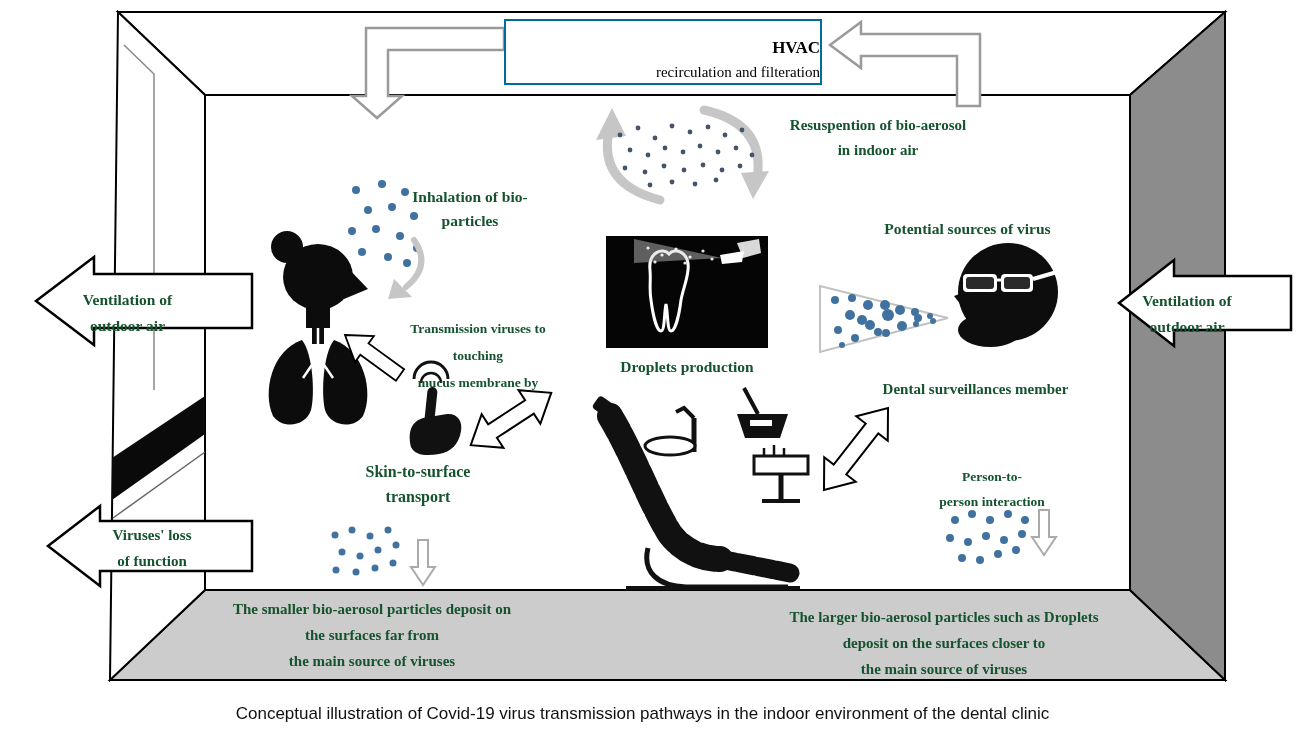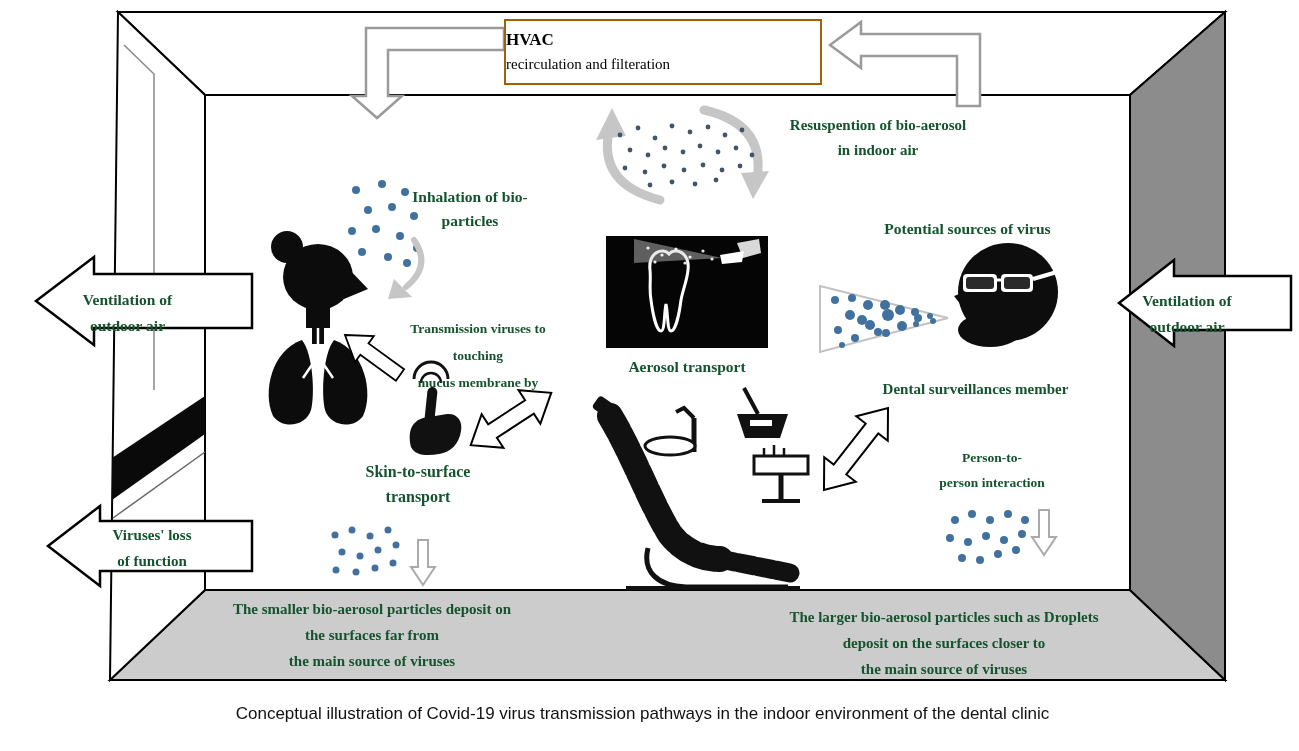--- a/index.html
+++ b/index.html
@@ -2,21 +2,21 @@
 <html style="--aerosol-dot: #41729f; --resuspension-dot: #44546a; --right-wall: #8c8c8c; --floor: #cccccc; --arrow-outline: #9a9a9a; --text: #000000;"><head>
 <meta charset="utf-8">
 <style>
   * { margin:0; padding:0; box-sizing:border-box; }
   html,body { background:#ffffff; }
   body { font-family:"Liberation Serif", serif; }
   .canvas { position:relative; width:1299px; height:751px; background:#ffffff; overflow:hidden; }
   .layer { position:absolute; left:0; top:0; }
   .label { position:absolute; text-align:center; font-weight:bold; color:#14532d; }
   .label .ln { display:block; }
-  .hvac-box { position:absolute; background:#fff; border:2px solid #a16207; text-align:left; padding-top:7px; }
+  .hvac-box { position:absolute; background:#fff; border:2px solid #0369a1; text-align:right; padding-top:15px; }
   .hvac-title { font-weight:bold; font-size:17px; line-height:24px; }
   .hvac-sub { font-weight:normal; font-size:15px; line-height:24px; }
   .caption { position:absolute; left:0; top:704px; width:1285px; text-align:center;
              font-family:"Liberation Sans", sans-serif; font-size:17px; color:#111; }
   .dot   { fill: var(--aerosol-dot, #41729f); }
   .dot-dark { fill: var(--resuspension-dot, #44546a); }
   .wall-right { fill: var(--right-wall, #8c8c8c); }
   .floor { fill: var(--floor, #cccccc); }
 </style>
 </head>
@@ -277,42 +277,42 @@
     <span class="ln">outdoor air</span>
   </div>
 
   <div class="label" style="left:388px;top:315px;width:180px;font-size:13.5px;line-height:27px;">
     <span class="ln">Transmission viruses to</span>
     <span class="ln">touching</span>
     <span class="ln">mucus membrane by</span>
   </div>
 
   <div class="label" style="left:598px;top:358px;width:178px;font-size:15.5px;">
-    <span class="ln">Aerosol transport</span>
+    <span class="ln">Droplets production</span>
   </div>
 
   <div class="label" style="left:850px;top:220px;width:235px;font-size:15.5px;">
     <span class="ln">Potential sources of virus</span>
   </div>
 
   <div class="label" style="left:1117px;top:288px;width:140px;font-size:15.5px;line-height:26px;">
     <span class="ln">Ventilation of</span>
     <span class="ln">outdoor air</span>
   </div>
 
   <div class="label" style="left:343px;top:459px;width:150px;font-size:16px;line-height:25px;">
     <span class="ln">Skin-to-surface</span>
     <span class="ln">transport</span>
   </div>
 
   <div class="label" style="left:848px;top:381px;width:255px;font-size:15px;">
     <span class="ln">Dental surveillances member</span>
   </div>
 
-  <div class="label" style="left:917px;top:445px;width:150px;font-size:13.5px;line-height:25px;">
+  <div class="label" style="left:917px;top:464px;width:150px;font-size:13.5px;line-height:25px;">
     <span class="ln">Person-to-</span>
     <span class="ln">person interaction</span>
   </div>
 
   <div class="label" style="left:72px;top:522px;width:160px;font-size:15px;line-height:26px;">
     <span class="ln">Viruses' loss</span>
     <span class="ln">of function</span>
   </div>
 
   <div class="label" style="left:190px;top:596px;width:364px;font-size:15px;line-height:26px;">

